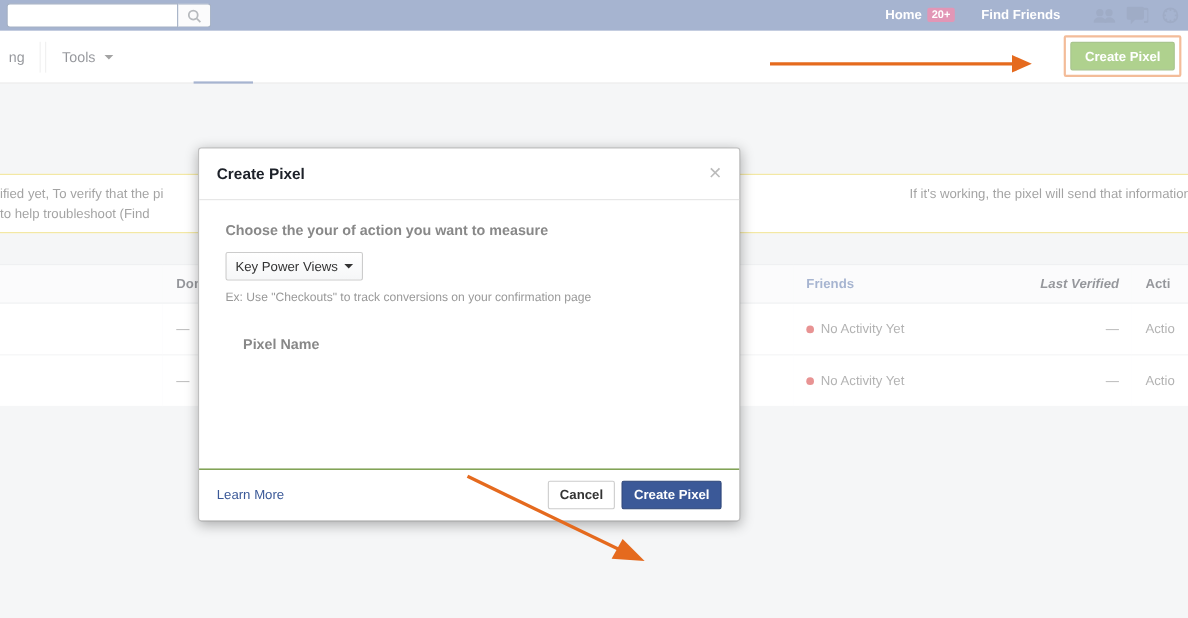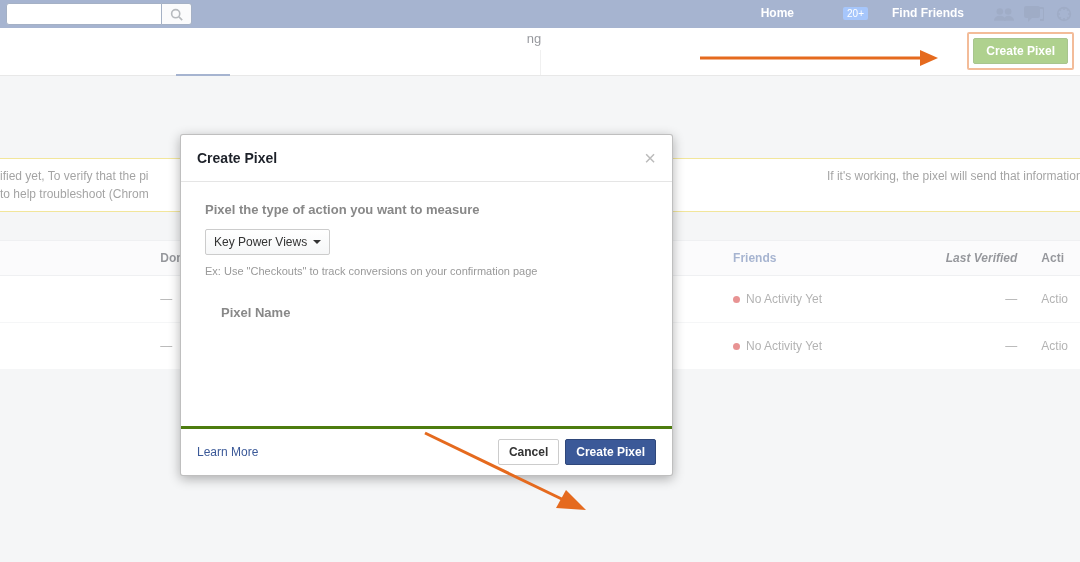--- a/index.html
+++ b/index.html
@@ -7,26 +7,26 @@
   body { background: #e9eaed; position: relative; }
 
   
   .top-bar { height: 28px; background: #3b5998; display: flex; align-items: center; color: #fff; padding: 0 6px; }
   .search-wrap { display: flex; align-items: center; }
   .search-input { width: 156px; height: 22px; background: #fff; border: 1px solid #38537e; border-radius: 3px 0 0 3px; padding: 0 6px; font-size: 12px; }
   .search-btn { width: 30px; height: 22px; background: #f6f7f8; border: 1px solid #38537e; border-left: none; border-radius: 0 3px 3px 0; display: flex; align-items: center; justify-content: center; color: #555; cursor: pointer; }
   .search-btn svg { width: 13px; height: 13px; }
   .top-right { margin-left: auto; display: flex; align-items: flex-start; gap: 24px; font-size: 12px; font-weight: bold; }
   .top-right .link { color: #fff; cursor: pointer; display: flex; align-items: center; gap: 5px; }
-  .count-badge { background: #3b82f6; color: #fff; font-size: 10px; padding: 1px 4px; border-radius: 2px; font-weight: normal; margin-left: 44px; }
+  .count-badge { background: #be185d; color: #fff; font-size: 10px; padding: 1px 4px; border-radius: 2px; font-weight: bold; }
   .topicon { width: 20px; height: 16px; opacity: .55; }
   .topicons { display: flex; gap: 10px; align-items: center; margin-left: 6px; }
 
   
-  .nav-bar { height: 48px; background: #fff; border-bottom: 1px solid #ccc; display: flex; align-items: center; padding: 0 8px; position: relative; flex-direction: column; }
+  .nav-bar { height: 48px; background: #fff; border-bottom: 1px solid #ccc; display: flex; align-items: center; padding: 0 8px; position: relative; }
   .nav-item { color: #141823; font-size: 13px; padding: 0 12px; height: 48px; display: flex; align-items: center; cursor: pointer; gap: 4px; }
   .nav-item.partial { padding-left: 0; }
   .nav-sep { width: 1px; height: 28px; background: #ddd; margin: 0 2px; }
   .ext-icon svg { width: 12px; height: 12px; }
   .caret-down { width: 0; height: 0; border-left: 4px solid transparent; border-right: 4px solid transparent; border-top: 4px solid #333; margin-left: 4px; }
   .nav-underline { position: absolute; bottom: -1px; left: 176px; width: 54px; height: 2px; background: #3b5998; }
 
   .create-pixel-btn-wrap { position: absolute; right: 6px; top: 4px; padding: 4px; border: 2px solid #e56a1e; border-radius: 2px; }
   .create-pixel-btn { background: #4e9a06; color: #fff; font-weight: bold; font-size: 12px; border: 1px solid #3f7e05; border-radius: 2px; padding: 5px 12px; cursor: pointer; }
 
@@ -49,21 +49,21 @@
   .modal { position: absolute; left: 180px; top: 134px; width: 493px; background: #fff; border: 1px solid rgba(0,0,0,.25); border-radius: 3px; box-shadow: 0 3px 12px rgba(0,0,0,.3); }
   .modal-head { padding: 13px 16px; border-bottom: 1px solid #e5e5e5; display: flex; align-items: center; }
   .modal-title { font-size: 14px; font-weight: bold; color: #1d2129; }
   .modal-close { margin-left: auto; color: #bbb; font-size: 20px; line-height: 1; cursor: pointer; font-weight: normal; }
   .modal-body { padding: 20px 24px 8px; }
   .field-head { font-size: 13px; font-weight: bold; color: #888; margin: 20px 0 12px; }
   .field-head.first { margin-top: 0; }
   .select-btn { border: 1px solid #ccc; background: linear-gradient(#fff,#f6f7f8); color: #333; font-size: 12px; padding: 5px 8px; border-radius: 2px; cursor: pointer; display: inline-flex; align-items: center; }
   .hint { color: #999; font-size: 11px; margin-top: 10px; }
   .text-input { width: 100%; border: 1px solid #5b9bd5; box-shadow: 0 0 3px #8cb7e8; padding: 5px 7px; font-size: 12px; color: #333; border-radius: 0; outline: none; }
-  .modal-foot { border-top: 3px solid #4d7c0f; padding: 10px 16px; display: flex; align-items: center; margin-top: 86px; }
+  .modal-foot { border-top: 1px solid #4d7c0f; padding: 10px 16px; display: flex; align-items: center; margin-top: 86px; }
   .learn-link { color: #3b5998; font-size: 12px; cursor: pointer; }
   .foot-btns { margin-left: auto; display: flex; gap: 6px; }
   .btn { font-size: 12px; font-weight: bold; padding: 5px 10px; border-radius: 2px; cursor: pointer; }
   .btn-default { background: #fff; border: 1px solid #ccc; color: #333; }
   .btn-primary { background: #3b5998; border: 1px solid #2f477a; color: #fff; }
 
   
   .arrow { position: absolute; pointer-events: none; }
 </style>
 </head>
@@ -105,35 +105,39 @@
     </div>
   </div>
 </div>
 
 <div class="nav-bar">
   <div class="nav-item partial">
       <span>ng</span>
     </div>
   <div class="nav-sep"></div>
   <div class="nav-sep"></div>
+  <div class="nav-item">
+    <span>Tools</span>
+    <span class="caret-down"></span>
+  </div>
   <div class="nav-underline"></div>
 
   <div class="create-pixel-btn-wrap">
     <button class="create-pixel-btn">Create Pixel</button>
   </div>
 </div>
 
 <div class="content">
   <div class="notice">
     <div class="notice-line">
       <span>ified yet, To verify that the pi</span>
       <span class="notice-right">If it's working, the pixel will send that information back to Faceboo</span>
     </div>
     <div class="notice-line">
-      <span>to help troubleshoot (Chrom</span>
+      <span>to help troubleshoot (Find</span>
     </div>
   </div>
 
   <table class="table">
     <thead>
       <tr>
         <th style="width:150px;"></th>
         <th style="width:580px;">Dom</th>
         <th class="link-col" style="width:200px;">Friends</th>
         <th style="width:110px; text-align:right;font-style:italic;">Last Verified</th>
@@ -160,21 +164,21 @@
 </div>
 
 <div class="overlay"></div>
 
 <div class="modal">
   <div class="modal-head">
     <div class="modal-title">Create Pixel</div>
     <div class="modal-close">×</div>
   </div>
   <div class="modal-body">
-    <div class="field-head first">Pixel the type of action you want to measure</div>
+    <div class="field-head first">Choose the your of action you want to measure</div>
     <button class="select-btn">
       <span>Key Power Views</span>
       <span class="caret-down" style="margin-left:6px;"></span>
     </button>
     <div class="hint">Ex: Use "Checkouts" to track conversions on your confirmation page</div>
 
     <div class="field-head" style="margin-top:28px;margin-left:16px;">Pixel Name</div>
   </div>
   <div class="modal-foot">
     <span class="learn-link">Learn More</span>

